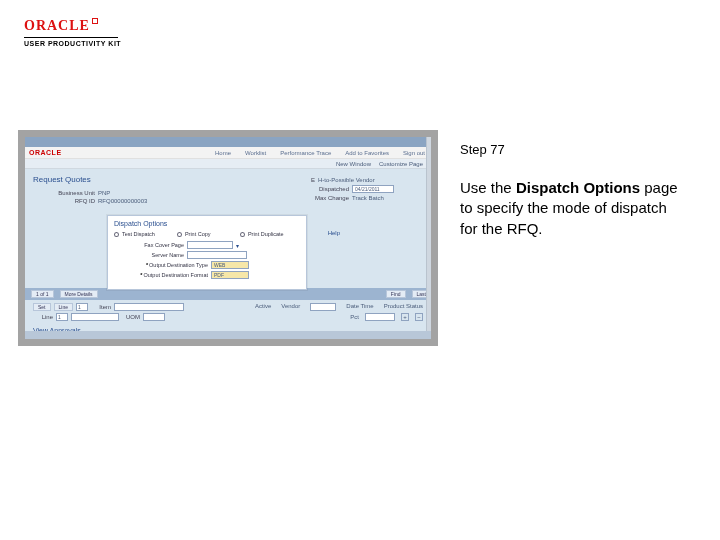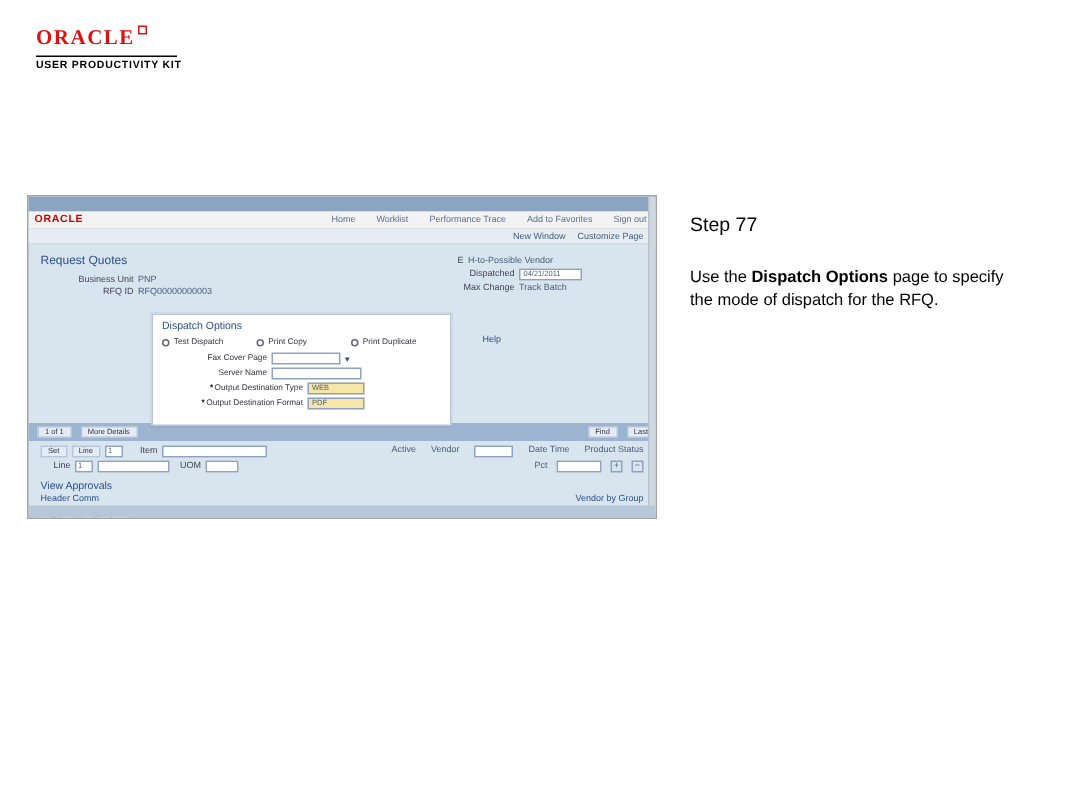--- a/index.html
+++ b/index.html
@@ -7,24 +7,24 @@
   .page { position: relative; width: 720px; height: 440px; }
   
   .brand { position: absolute; left: 24px; top: 18px; }
   .brand-logo { font-family: Georgia, 'Times New Roman', serif; font-weight: bold; font-size: 14px; letter-spacing: 1px; color: #d11; }
   .brand-logo .sq { display:inline-block; width:6px; height:6px; border:1px solid #d11; margin-left:2px; position:relative; top:-6px;}
   .brand-sub { font-size: 7px; letter-spacing: 0.5px; color:#000; margin-top:2px; font-weight:bold;}
   .brand-rule { width: 94px; height:1px; background:#000; margin-top:3px; }
   .title { position:absolute; right:42px; top:30px; font-size:15px; }
   
   .steplabel { position:absolute; left:460px; top:142px; font-size:13px; }
-  .instr { position:absolute; left:460px; top:178px; width:220px; font-size:11px; line-height:1.35; }
+  .instr { position:absolute; left:460px; top:178px; width:220px; font-size:15px; line-height:1.35; }
   .instr b { font-weight:bold; }
   
-  .shot { position:absolute; left:18px; top:130px; width:420px; height:216px; background:#d8e5ef; border:1px solid #a3a3a3; overflow:hidden; font-size:6px; color:#4a5c7a; }
+  .shot { position:absolute; left:18px; top:130px; width:420px; height:216px; background:#d8e5ef; border:7px solid #a3a3a3; overflow:hidden; font-size:6px; color:#4a5c7a; }
   .shot .topbar { height:10px; background:#8aa4c2; }
   .shot .redbar { height:12px; background:#f3f3f3; border-bottom:1px solid #e0e0e0; display:flex; align-items:center; padding-left:4px; gap:28px;}
   .shot .redbar .o { color:#c00; font-weight:bold; font-size:7px; letter-spacing:0.5px;}
   .shot .redbar .navlinks { margin-left:auto; display:flex; gap:14px; padding-right:6px; color:#5b6f90;}
   .shot .subbar { height:10px; background:#e6edf4; border-bottom:1px solid #d0d8e0; }
   .shot .body { position:relative; padding:6px 8px; }
   .shot .ptitle { color:#2a4f8f; font-size:8px; margin-bottom:6px; }
   .shot .field { display:flex; align-items:center; gap:3px; margin:2px 0;}
   .shot .lbl { width:62px; text-align:right; color:#445; }
   .shot .inp { height:8px; background:#fff; border:1px solid #8fa3c0; }

